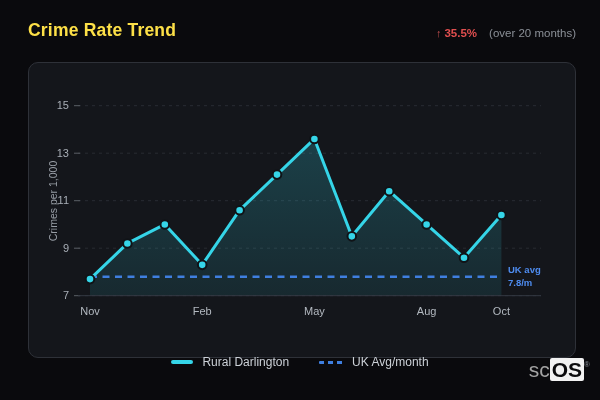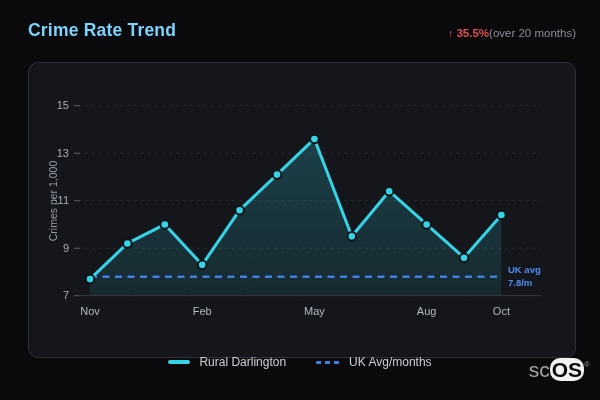--- a/index.html
+++ b/index.html
@@ -4,28 +4,28 @@
 <style>
   html,body{margin:0;padding:0;}
   body{
     width:600px;height:400px;position:relative;overflow:hidden;
     background:#0a0a0d;
     font-family:"Liberation Sans","DejaVu Sans",sans-serif;
     -webkit-font-smoothing:antialiased;
   }
   .page-title{
     position:absolute;left:28px;top:20px;
-    font-size:17.5px;font-weight:bold;color:#7dd3fc;letter-spacing:.2px;
+    font-size:17.5px;font-weight:bold;color:#fde047;letter-spacing:.2px;
   }
   .trend{
     position:absolute;right:24px;top:27px;
     font-size:11.5px;color:#8b9097;white-space:nowrap;
   }
   .trend .arrow{color:#c24f4f;margin-right:3px;font-size:11px;}
-  .trend .trend-value{color:#e04f4f;font-weight:bold;margin-right:0;}
+  .trend .trend-value{color:#e04f4f;font-weight:bold;margin-right:12px;}
   .chart-card{
     position:absolute;left:28px;top:62px;width:546px;height:294px;
     background:#14161b;border:1px solid #2e3138;border-radius:10px;
   }
   svg{display:block;}
   .ytick{font-size:11px;fill:#a8aeb6;}
   .xtick{font-size:11px;fill:#b3b9c0;}
   .ytitle{font-size:10.5px;fill:#989ea6;}
   .reflab{font-size:9.5px;font-weight:600;}
   .legend{
@@ -36,21 +36,21 @@
   .legend-item{display:flex;align-items:center;gap:9px;cursor:pointer;}
   .swatch-line{width:22px;height:3.5px;border-radius:2px;background:#35d5e8;}
   .swatch-dash{width:24px;height:3px;border-radius:1px;
     background:repeating-linear-gradient(90deg,#3f7fe0 0 5px,transparent 5px 9px);}
   .logo{
     position:absolute;right:10px;top:357px;
     font-size:21px;line-height:26px;white-space:nowrap;
   }
   .logo-sc{color:#a3a3a3;}
   .logo-os{background:#f2f2f2;color:#0b0b0d;font-weight:bold;
-    padding:0 2px;border-radius:10px;}
+    padding:0 2px;border-radius:2px;}
   .logo-reg{color:#8a8f96;font-size:8px;position:relative;top:-10px;}
 </style>
 </head>
 <body>
 
 <div class="page-title">Crime Rate Trend</div>
 
 <div class="trend">
   <span class="arrow">↑</span><span class="trend-value">35.5%</span><span class="trend-caption">(over 20 months)</span>
 </div>
@@ -115,19 +115,19 @@
     </svg>
 </div>
 
 <div class="legend">
   <div class="legend-item">
     <span class="swatch-line"></span>
     <span>Rural Darlington</span>
   </div>
   <div class="legend-item">
     <span class="swatch-dash"></span>
-    <span>UK Avg/months</span>
+    <span>UK Avg/month</span>
   </div>
 </div>
 
 <div class="logo">
   <span class="logo-sc">sc</span><span class="logo-os">OS</span><span class="logo-reg">®</span>
 </div>
 
 </body></html>

